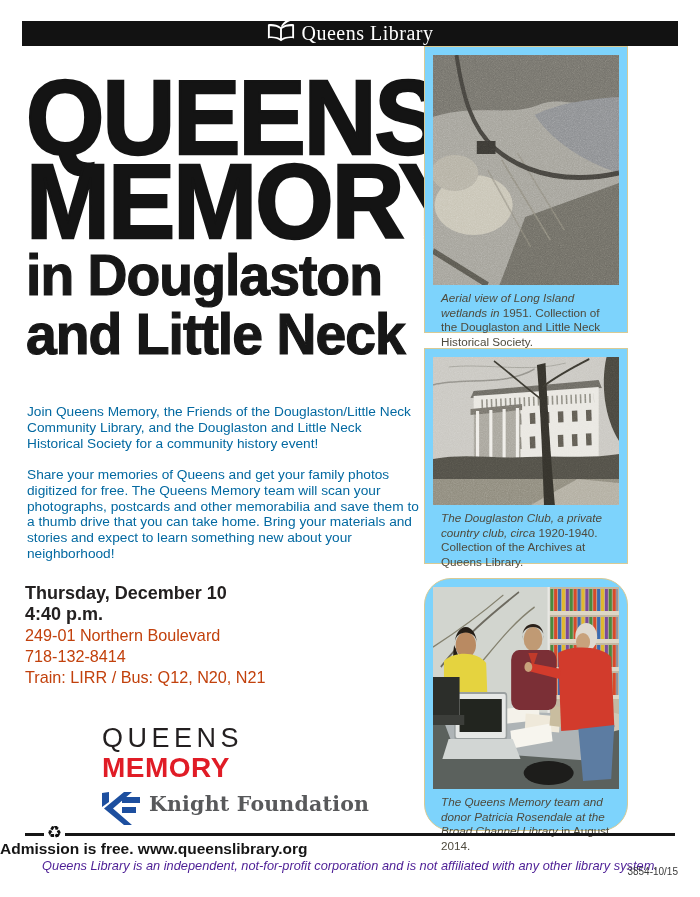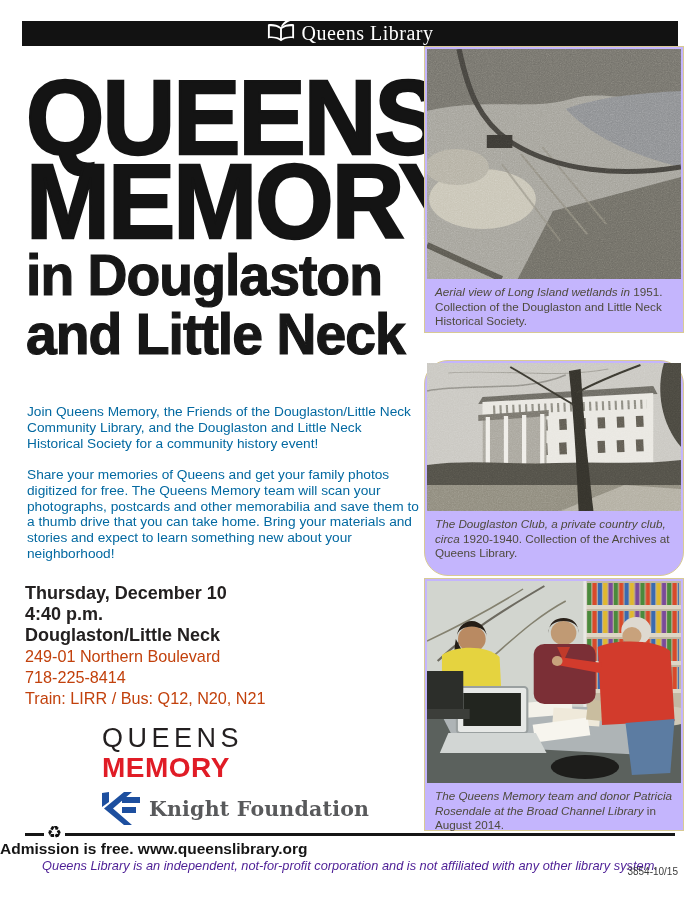--- a/index.html
+++ b/index.html
@@ -48,34 +48,34 @@
   .event { position:absolute; left:25px; top:583px; width:392px; text-align:left; }
   .ev-bold { font-size:18px; font-weight:bold; line-height:21px; color:#232020; }
   .ev-reg  { font-size:16.2px; line-height:21px; color:#c2410c; }
 
   
   .qm-logo { position:absolute; left:102px; top:724px; }
   .qm-top    { font-size:27px; letter-spacing:4.5px; color:#231f20; line-height:29px; }
   .qm-bottom { font-size:28px; font-weight:bold; letter-spacing:0.5px; line-height:30px; }
 
   
-  .kf-logo { position:absolute; left:102px; top:792px; display:flex; align-items:center; gap:9px; }
+  .kf-logo { position:absolute; left:102px; top:792px; display:flex; gap:9px; }
   .kf-text {
     font-family:"DejaVu Serif", serif; font-weight:bold;
     font-size:20.5px; color:#58595b; letter-spacing:0.2px;
   }
 
   
   .photo-card {
-    position:absolute; left:424px; width:260px;
-    background:#c4b5fd; border:1px solid #d8ca94; padding:2px;
+    position:absolute; left:424px; width:204px;
+    background:#7dd3fc; border:1px solid #d8ca94; padding:8px;
   }
   #card1 { top:46px;  height:287px; }
-  #card2 { top:360px; height:216px;border-radius:24px; }
-  #card3 { top:578px; height:253px; }
+  #card2 { top:348px; height:216px; }
+  #card3 { top:578px; height:253px;border-radius:27px; }
   .photo { width:100%; overflow:hidden; }
   .photo svg { display:block; width:100%; }
   .caption {
     padding:6px 8px 0 8px; font-size:11.7px; line-height:14.6px; color:#4e4a3d;
   }
   .caption .it { font-style:italic; }
 
   
   .rule { position:absolute; left:25px; top:833px; width:650px; height:3px; background:#161616; }
   .recycle {
@@ -112,23 +112,22 @@
   <div class="big" id="big2">MEMORY</div>
   <div class="sub" id="sub1">in Douglaston</div>
   <div class="sub" id="sub2">and Little Neck</div>
 
   <p class="body-par" id="par1">Join Queens Memory, the Friends of the Douglaston/Little Neck Community Library, and the Douglaston and Little Neck Historical Society for a community history event!</p>
   <p class="body-par" id="par2">Share your memories of Queens and get your family photos digitized for free. The Queens Memory team will scan your photographs, postcards and other memorabilia and save them to a thumb drive that you can take home. Bring your materials and stories and expect to learn something new about your neighborhood!</p>
 
   <section class="event">
     <div class="ev-bold">Thursday, December 10</div>
     <div class="ev-bold">4:40 p.m.</div>
-    <div class="ev-bold">Douglaston/Little Neck</div>
     <div class="ev-reg">249-01 Northern Boulevard</div>
-    <div class="ev-reg">718-225-8414</div>
+    <div class="ev-reg">718-132-8414</div>
     <div class="ev-reg">Train: LIRR / Bus: Q12, N20, N21</div>
   </section>
 
   <div class="qm-logo">
     <div class="qm-top">QUEENS</div>
     <div class="qm-bottom" id="qm-red" style="color: rgb(224, 28, 38);">MEMORY</div>
   </div>
 
   <div class="kf-logo">
     <svg width="38" height="33" viewBox="0 0 38 33" aria-hidden="true">

